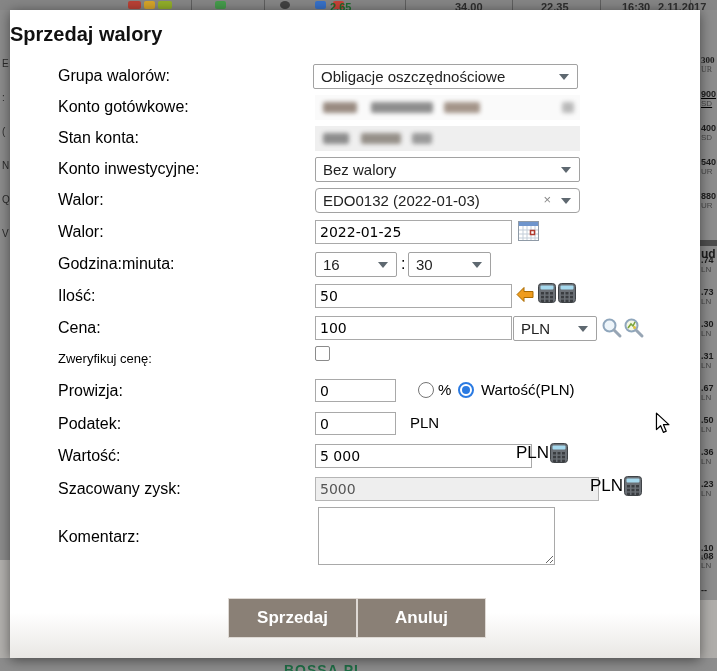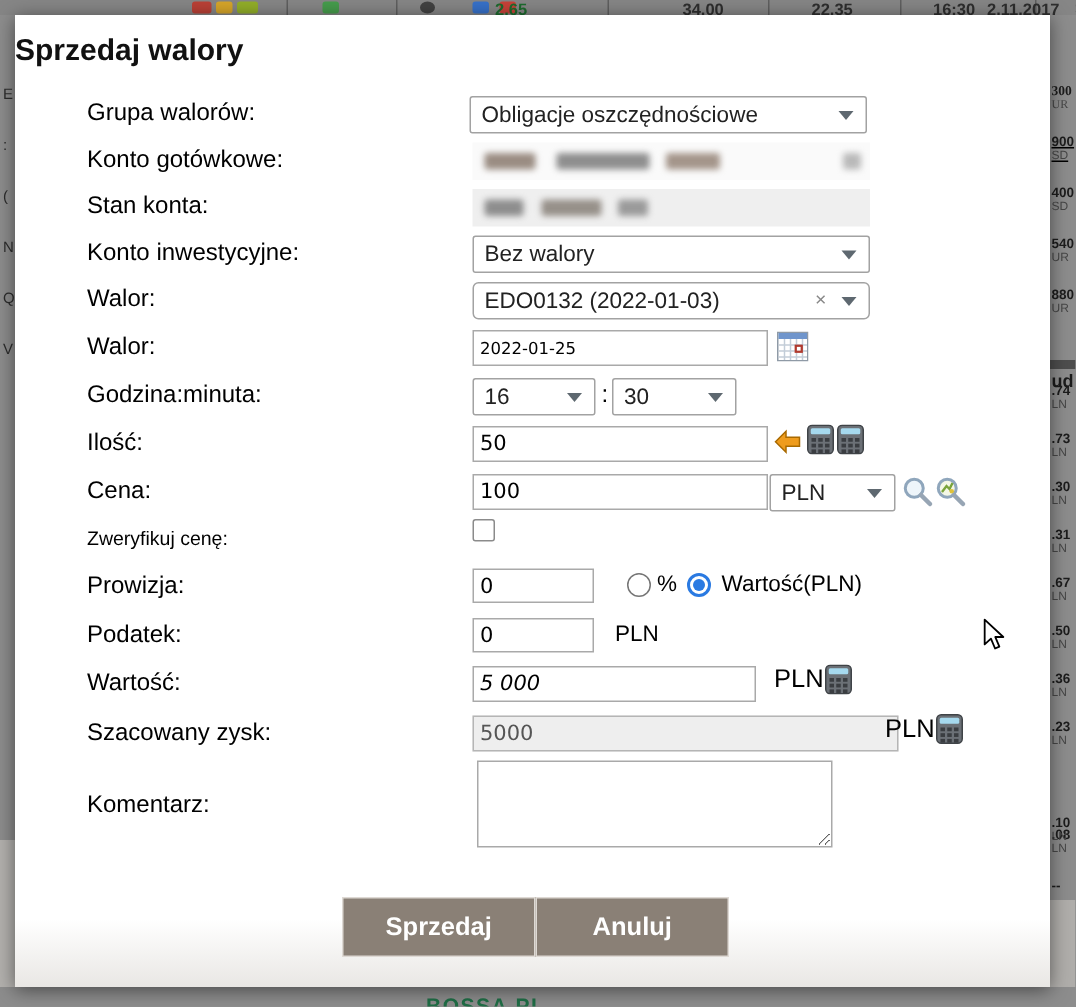--- a/index.html
+++ b/index.html
@@ -202,21 +202,21 @@
   </div>
 
   <div class="lbl" style="top:181px">Walor:</div>
   <div class="sel" style="left:305px;top:178px;width:265px;height:25px;border-radius:4px">
     <span>EDO0132 (2022-01-03)</span>
     <span class="sel2-x">×</span>
     <span class="tri"></span>
   </div>
 
   <div class="lbl" style="top:213px">Walor:</div>
-  <input class="inp" style="left: 305px; top: 210px; width: 197px; height: 24px; font-size: 11px;" value="2022-01-25">
+  <input class="inp" style="left: 305px; top: 210px; width: 197px; height: 24px; font-size: 14px;" value="2022-01-25">
   <svg class="icon" style="left:508px;top:211px" width="21" height="20" viewBox="0 0 21 20">
     <rect x="0.5" y="0.5" width="20" height="19" fill="#ffffff" stroke="#8f9aa6"></rect>
     <rect x="1" y="1" width="19" height="4" fill="#6f95cc"></rect>
     <path d="M1 9h19 M1 13h19 M1 17h19 M5 5v14 M9 5v14 M13 5v14 M17 5v14" stroke="#c3cdd8" stroke-width="1"></path>
     <rect x="12.5" y="9.5" width="4" height="4" fill="#ffffff" stroke="#b03a2e" stroke-width="1.5"></rect>
   </svg>
 
   <div class="lbl" style="top:245px">Godzina:minuta:</div>
   <div class="sel" style="left:305px;top:242px;width:82px;height:25px">
     <span>16</span>
@@ -289,21 +289,21 @@
   <span class="radio off" style="left:408px;top:372px"></span>
   <span class="radlbl" style="left:428px;top:371px">%</span>
   <span class="radio on" style="left:448px;top:372px"></span>
   <span class="radlbl" style="left:471px;top:371px">Wartość(PLN)</span>
 
   <div class="lbl" style="top:405px">Podatek:</div>
   <input class="inp" style="left: 305px; top: 402px; width: 81px; height: 23px;" value="0">
   <span class="plnlbl" style="left:400px;top:404px;font-weight:bold;font-weight:normal">PLN</span>
 
   <div class="lbl" style="top:437px">Wartość:</div>
-  <input class="inp" style="left: 305px; top: 434px; width: 189px; height: 24px; font-style: italic;" value="5 000">
+  <input class="inp" style="left: 305px; top: 434px; width: 217px; height: 24px;" value="5 000">
   <span class="plnlbl big" style="left:506px;top:433px">PLN</span>
   <svg class="icon" style="left:540px;top:433px" width="18" height="20" viewBox="0 0 18 20">
     <rect x="0.5" y="0.5" width="17" height="19" rx="3" fill="#6b7076" stroke="#3f4347"></rect>
     <rect x="2.5" y="2.5" width="13" height="4" rx="1" fill="#a6d9ee"></rect>
     <g fill="#3a3d41">
         <rect x="3" y="9" width="3" height="2.5"></rect>
         <rect x="7.5" y="9" width="3" height="2.5"></rect>
         <rect x="12" y="9" width="3" height="2.5"></rect>
         <rect x="3" y="12.8" width="3" height="2.5"></rect>
         <rect x="7.5" y="12.8" width="3" height="2.5"></rect>

